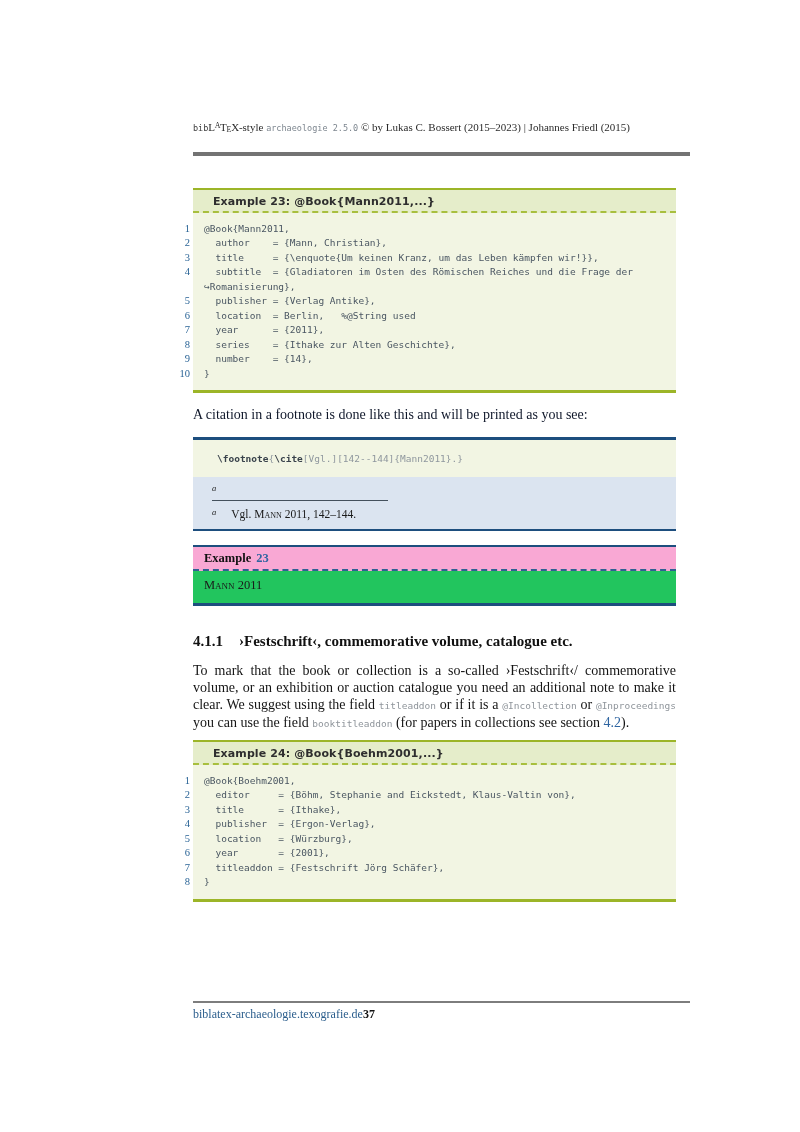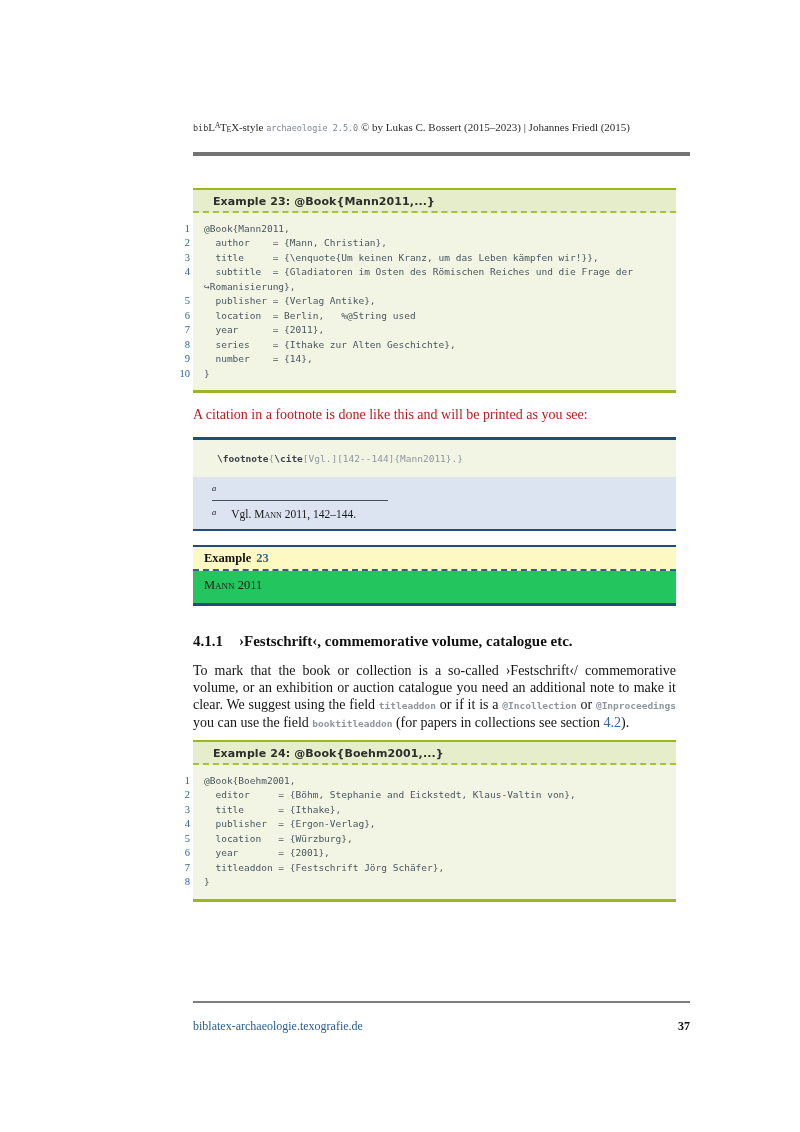--- a/index.html
+++ b/index.html
@@ -38,66 +38,66 @@
   .code-row{
     position:relative;font-family:"DejaVu Sans Mono",monospace;
     font-size:9.5px;line-height:14.5px;color:#4a5662;white-space:pre;
   }
   .code-num{
     position:absolute;left:-33px;top:0;width:19px;text-align:right;
     font-family:"Liberation Serif",serif;font-size:10.5px;color:#2a6496;
   }
 
   
-  .intro{margin:13px 0 0 0;width:483px;font-size:14px;line-height:17px;color:#b91c1c;}
+  .intro{margin:13px 0 0 0;width:483px;font-size:14px;line-height:17px;color:#0f172a;}
 
   
   .fnbox{width:483px;margin-top:14px;border-top:3px solid #1d4e7e;border-bottom:2px solid #1d4e7e;}
   .fnbox-code{
     background:#f2f5e3;padding:12px 10px 12px 24px;
     font-family:"DejaVu Sans Mono",monospace;font-size:9.5px;line-height:13px;white-space:pre;
   }
   .seg-code-bold{color:#39424b;font-weight:bold;text-align:center;}
   .seg-code-dim{color:#8f979e;}
   .fnbox-render{background:#dbe4f0;padding:6px 10px 8px 19px;}
   .fn-sup-top{font-style:italic;font-size:8.5px;color:#222;line-height:10px;}
   .fn-rule{width:176px;border-top:1px solid #44505c;margin:7px 0 5px 0;height:0;}
   .fn-line{font-size:11.5px;color:#1a1a1a;line-height:13px;}
   .fn-marker{font-style:italic;font-size:8.5px;vertical-align:0.35em;margin-right:15px;}
 
   
   .bbox{width:483px;margin-top:14px;border-top:2px solid #1d4e7e;}
   .bbox-header{
-    background:#fef9c3;padding:3px 10px 3px 11px;
+    background:#f9a8d4;padding:3px 10px 3px 11px;
     border-bottom:2px dashed #2f6093;
     font-size:12.5px;line-height:16px;
   }
   .ex-label{font-weight:bold;color:#111111;}
   .ex-num{color:#2e64a0;font-weight:bold;margin-left:5px;}
   .bbox-body{background:#22c55e;padding:7px 12px 9px 11px;border-bottom:3px solid #1d4e7e;}
   .bib-entry{display:flex;font-size:12.5px;line-height:15.2px;color:#1a1a1a;}
   .bib-label{flex:0 0 54px;margin-right:7px;white-space:nowrap;}
   .bib-text{flex:1;}
   .seg-sc{font-variant:small-caps;}
 
   
   .section-heading{margin:26px 0 0 0;font-size:15px;font-weight:bold;color:#111111;line-height:18px;}
   .section-number{margin-right:16px;}
   .body-par{
     margin:12px 0 0 0;width:483px;font-size:14px;line-height:17px;
     text-align:justify;color:#141414;
   }
-  .seg-mono{font-family:"DejaVu Sans Mono",monospace;font-size:9.5px;color:#8f959b;font-weight:bold;}
+  .seg-mono{font-family:"DejaVu Sans Mono",monospace;font-size:9.5px;color:#8f959b;}
   .seg-link{color:#2e64a0;cursor:pointer;}
 
   
   .footer{
     position:absolute;left:193px;top:1001px;width:497px;
-    border-top:2px solid #7d7d7d;padding-top:16px;
-    display:flex;justify-content:space-between;align-items:baseline;
+    border-top:2px solid #7d7d7d;padding-top:4px;
+    display:flex;align-items:baseline;
   }
   .footer-link{font-size:12px;color:#2a5d8c;cursor:pointer;}
   .footer-page{font-size:12px;font-weight:bold;color:#111111;}
 </style>
 </head>
 <body>
 
 <div class="page">
   <div class="content">
 

